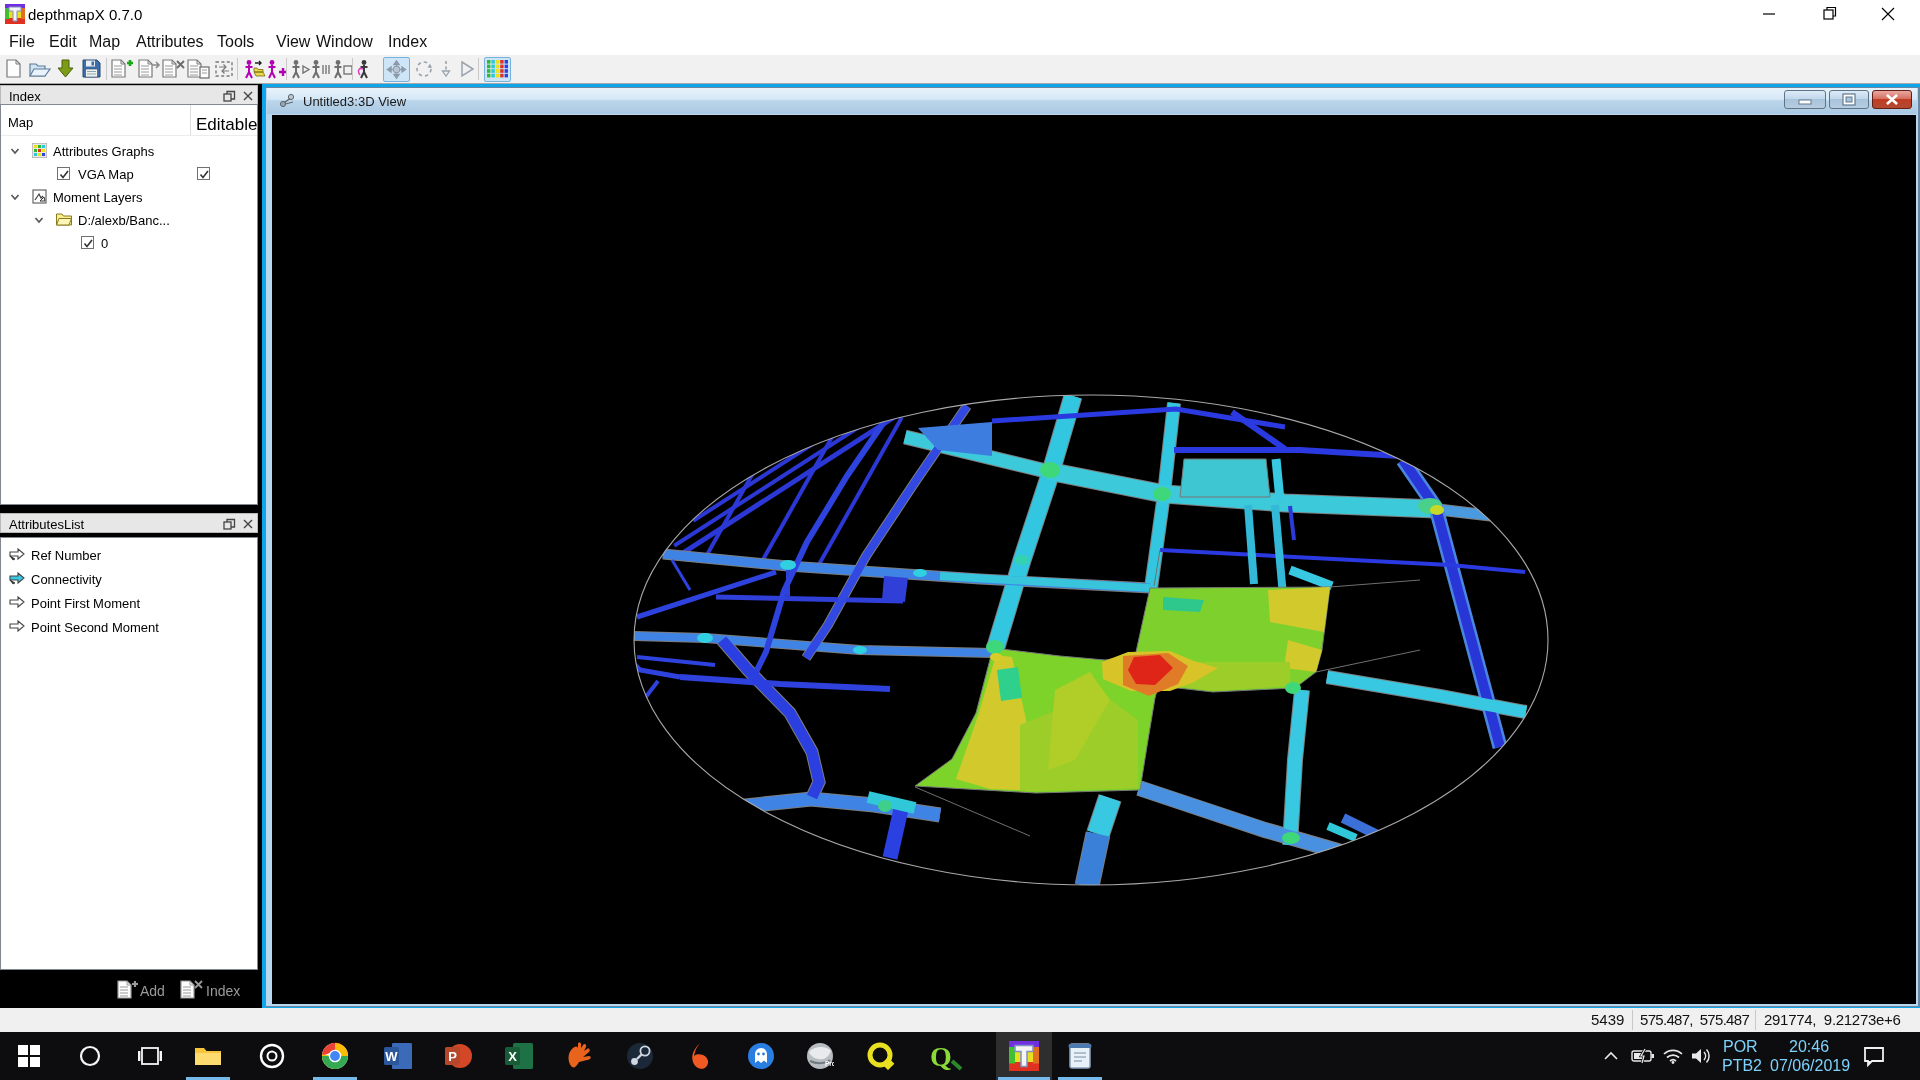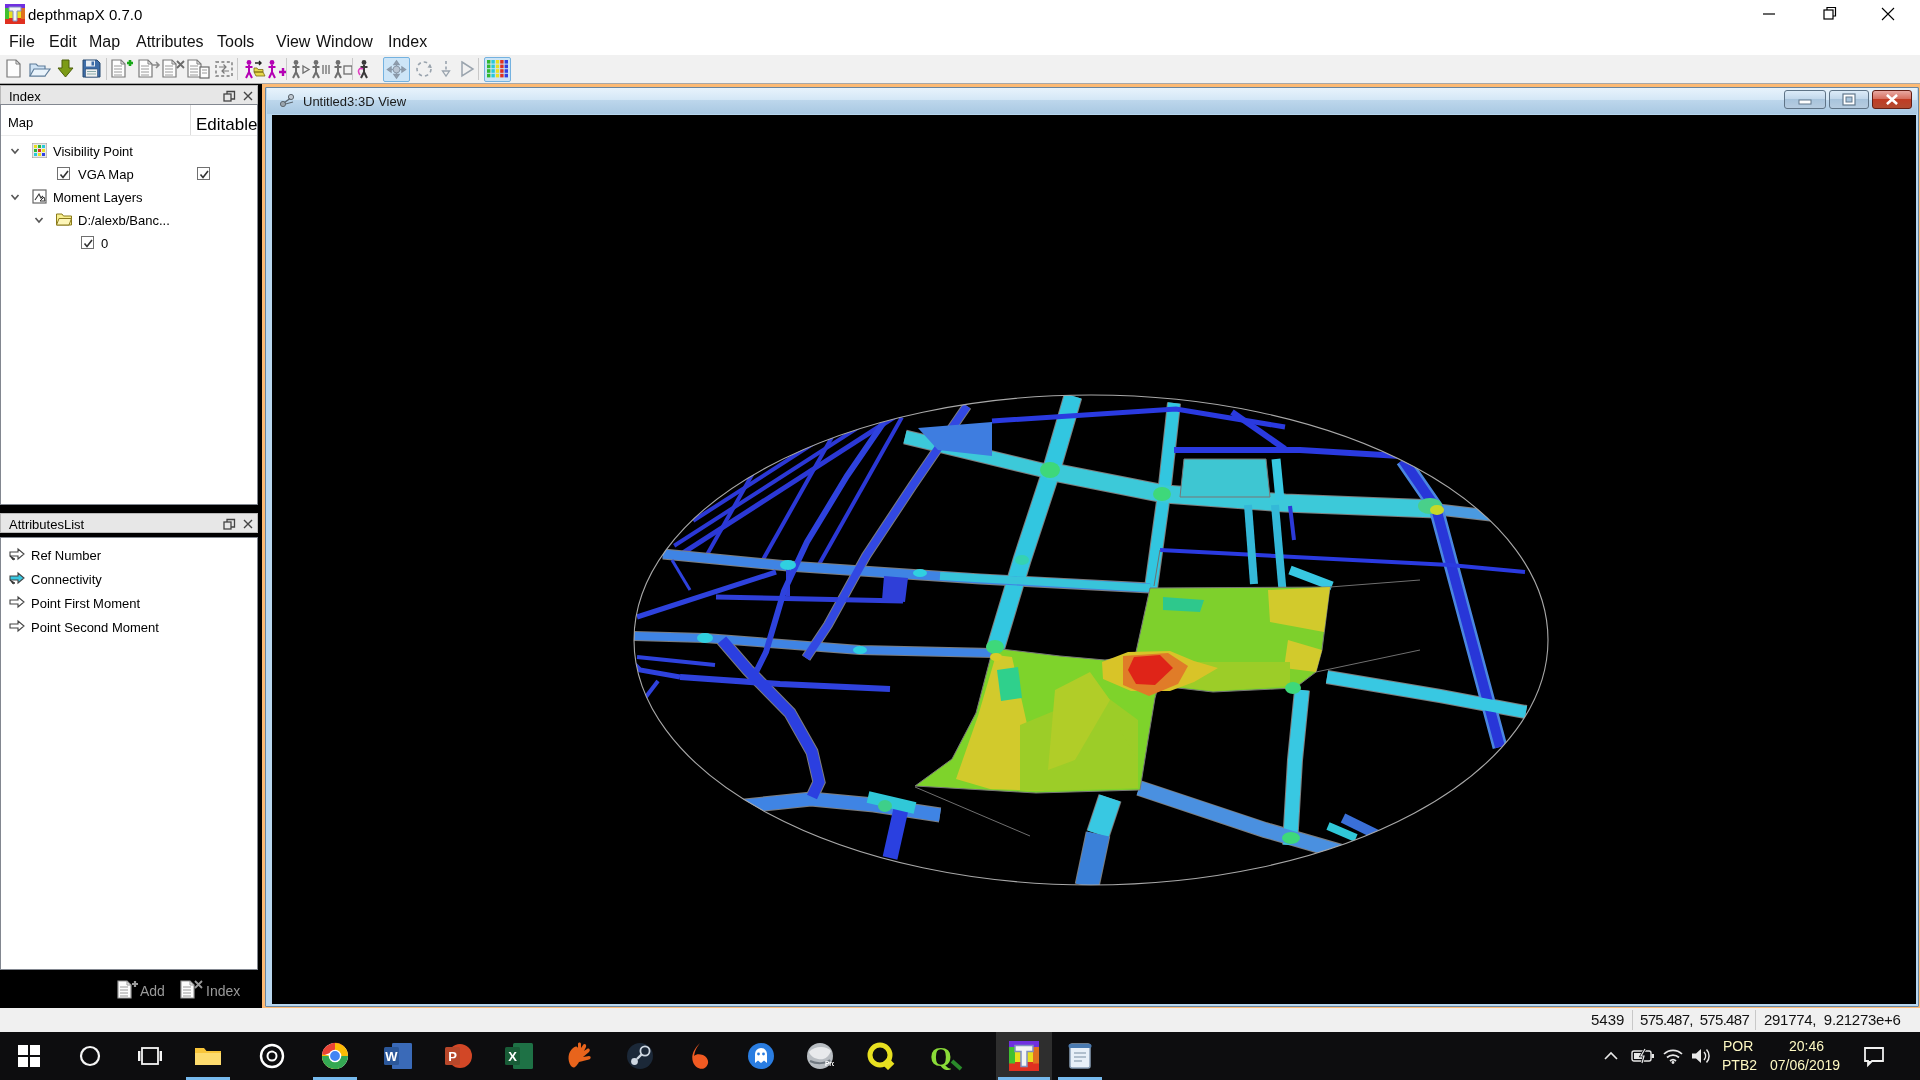--- a/index.html
+++ b/index.html
@@ -15,36 +15,36 @@
 .tsep { position:absolute; top:3px; width:1px; height:22px; background:#c9c9c9; }
 
 #dock { left:0; top:84px; width:262px; height:924px; background:#000000; }
 .ptitle { position:absolute; left:0; width:258px; height:20px; background:#e7e7e7; border:1px solid #b9b9b9; font-size:13px; color:#000; }
 .pbody { position:absolute; left:0; width:258px; background:#ffffff; border:1px solid #828790; }
 .trow { position:absolute; font-size:13px; color:#000; }
 .chk { position:absolute; width:13px; height:13px; border:1px solid #707070; background:#fff; }
 .chk svg { position:absolute; left:0px; top:0px; }
 .chev { position:absolute; width:10px; height:10px; }
 
-#mdi { left:262px; top:84px; width:1658px; height:924px; background:#fdba74; }
+#mdi { left:262px; top:84px; width:1658px; height:924px; background:#0ea5e9; }
 #mdiwin { position:absolute; left:3px; top:3px; width:1654px; height:920px; background:#b9d7ef; border:1px solid #6a86a0; border-radius:1px; }
 #mdititle { position:absolute; left:1px; top:0px; width:1650px; height:26px;
   background:linear-gradient(#e8f3fc 0%, #d4e7f6 45%, #bdd7ec 46%, #a9c8e2 100%); }
 #mdititle span { position:absolute; left:36px; top:6px; font-size:13px; color:#1a1a1a; }
 #canvas { position:absolute; left:6px; top:27px; width:1644px; height:889px; background:#000; }
 .capbtn { position:absolute; top:2px; height:19px; border:1px solid #5f7487; border-radius:3px; }
 
 #statusbar { left:0; top:1008px; width:1920px; height:24px; background:#f0f0f0; font-size:15px; color:#111; }
 #statusbar .sep { position:absolute; top:2px; width:1px; height:20px; background:#c8c8c8; }
 #statusbar div.v { position:absolute; top:3px; white-space:nowrap; }
 
 #taskbar { left:0; top:1032px; width:1920px; height:48px; background:#0d0d0f; }
 .tbi { position:absolute; top:0; width:48px; height:48px; }
 .uline { position:absolute; top:45px; height:3px; background:#76b9ed; }
-.trayt { position:absolute; color:#fef9c3; font-size:14px; }
+.trayt { position:absolute; color:#7dd3fc; font-size:16px; }
 </style>
 </head>
 <body>
 
 <div class="abs" id="titlebar">
   <svg class="abs" style="left:5px;top:4px" width="20" height="20" viewBox="0 0 20 20">
     <rect x="0" y="0" width="20" height="20" fill="#e8e020"></rect>
     <rect x="0" y="0" width="20" height="5" fill="#7030e0"></rect>
     <rect x="0" y="14" width="20" height="6" fill="#e03020"></rect>
     <rect x="0" y="4" width="4" height="11" fill="#40c030"></rect>
@@ -245,21 +245,21 @@
 <rect x="2" y="2" width="3" height="3" fill="#e8e020"></rect>
           <rect x="6" y="2" width="3" height="3" fill="#30b830"></rect>
           <rect x="10" y="2" width="3" height="3" fill="#28c8d8"></rect>
 <rect x="2" y="6" width="3" height="3" fill="#30b830"></rect>
           <rect x="6" y="6" width="3" height="3" fill="#e03020"></rect>
           <rect x="10" y="6" width="3" height="3" fill="#e8e020"></rect>
 <rect x="2" y="10" width="3" height="3" fill="#28c8d8"></rect>
           <rect x="6" y="10" width="3" height="3" fill="#e8e020"></rect>
           <rect x="10" y="10" width="3" height="3" fill="#3040e0"></rect>
         </svg>
-        <span style="position:absolute;left:52px;top:1px">Visibility Point</span>
+        <span style="position:absolute;left:52px;top:1px">Attributes Graphs</span>
       </div>
 <div class="trow" style="left:0;top:61px;width:256px;height:16px">
         <span class="chk" style="left:56px;top:1px">
           <svg width="13" height="13" viewBox="0 0 13 13">
             <path d="M2.5 6.5 L5 9.5 L10 3" fill="none" stroke="#333" stroke-width="1.6"></path>
           </svg>
         </span>
         <span style="position:absolute;left:77px;top:1px">VGA Map</span>
         <span class="chk" style="left:196px;top:1px">
           <svg width="13" height="13" viewBox="0 0 13 13">

